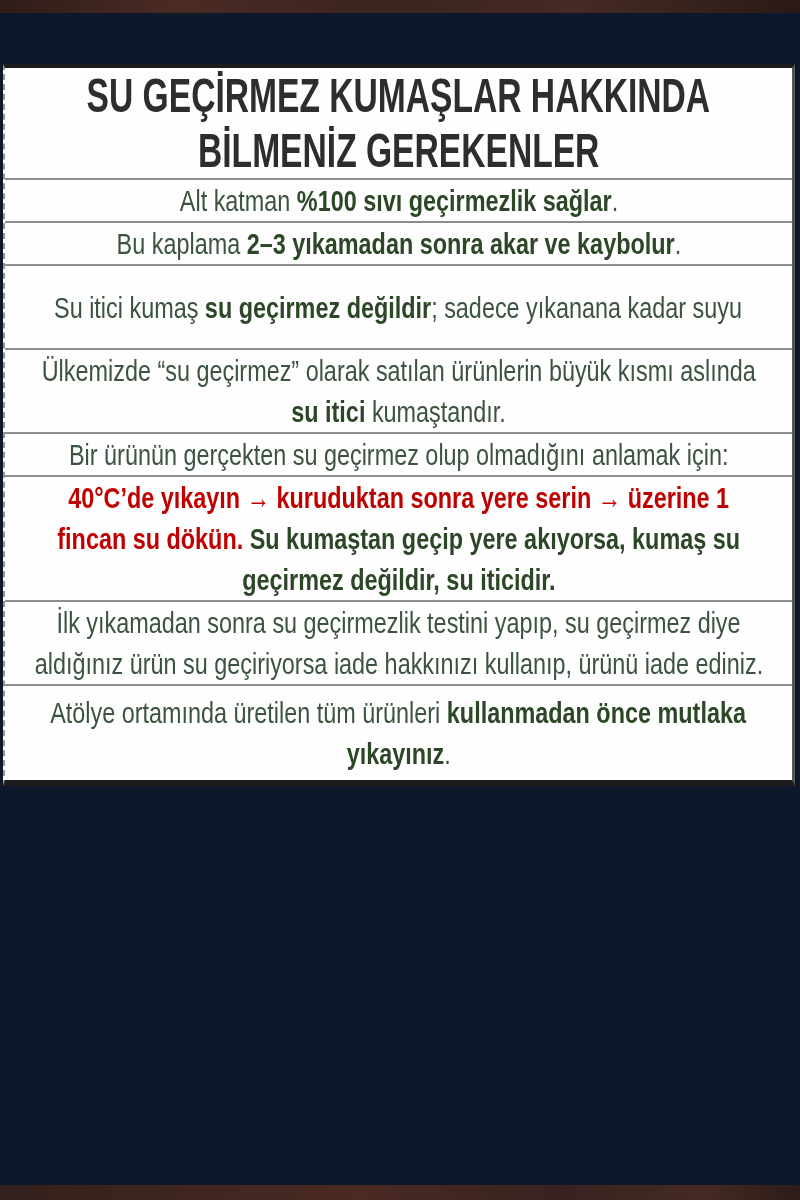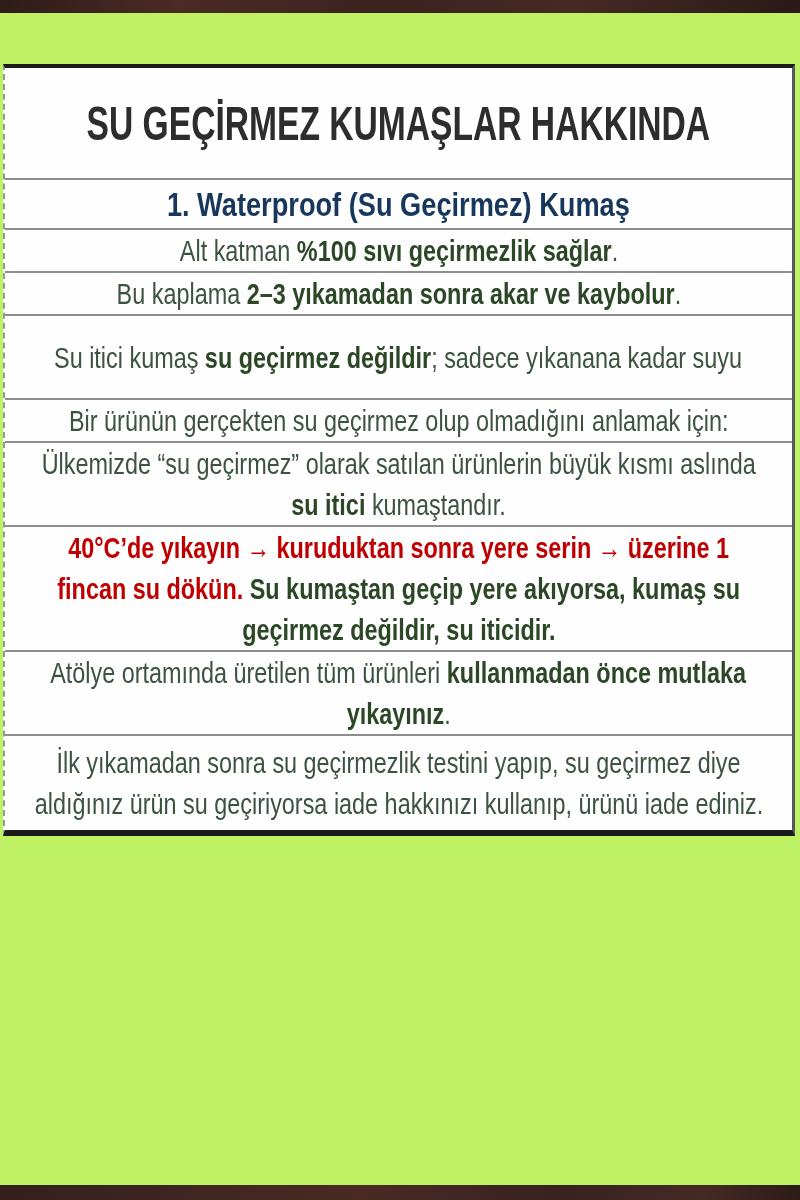--- a/index.html
+++ b/index.html
@@ -1,21 +1,21 @@
 <!DOCTYPE html>
 <html style="--sep: #8d8d8d; --border: #1b1b1b;"><head>
 <meta charset="utf-8">
 <style>
   html,body{margin:0;padding:0;}
   body{
     width:800px;height:1200px;background:#ffffff;overflow:hidden;
     font-family:"Liberation Sans","DejaVu Sans",sans-serif;
     -webkit-font-smoothing:antialiased;
   }
-  .canvas{position:relative;width:800px;height:1200px;background:#bef264;}
+  .canvas{position:relative;width:800px;height:1200px;background:#0f172a;}
 
   
   .band{position:absolute;left:0;right:0;}
   .band-top{top:0;height:13px;
     background:linear-gradient(90deg,#2e1c19,#4b2b24 22%,#3b231f 48%,#462a23 72%,#33201c 90%,#2a1917);}
   .band-bottom{bottom:0;height:15px;
     background:linear-gradient(90deg,#33201c,#3d241f 18%,#4a2a23 45%,#382220 70%,#452a23 88%,#2d1b18);}
 
   
   .sheet{
@@ -51,48 +51,46 @@
   .seg.bold{font-weight:700;}
 </style>
 </head>
 <body>
 
 <div class="canvas">
   <div class="band band-top"></div>
   <div class="sheet">
       <div class="row title l2">
         <div class="line"><span class="scale"><span class="seg" style="color: rgb(45, 45, 45);">SU GEÇİRMEZ KUMAŞLAR HAKKINDA</span></span></div>
-      </div>
-      <div class="row heading l1">
-        <div class="line"><span class="scale"><span class="seg" style="color: rgb(23, 55, 93);">1. Waterproof (Su Geçirmez) Kumaş</span></span></div>
+        <div class="line"><span class="scale"><span class="seg" style="color: rgb(45, 45, 45);">BİLMENİZ GEREKENLER</span></span></div>
       </div>
       <div class="row body l1">
         <div class="line"><span class="scale"><span class="seg" style="color: rgb(60, 83, 64);">Alt katman </span><span class="seg bold" style="color: rgb(43, 71, 38);">%100 sıvı geçirmezlik sağlar</span><span class="seg" style="color: rgb(60, 83, 64);">.</span></span></div>
       </div>
       <div class="row body l1">
         <div class="line"><span class="scale"><span class="seg" style="color: rgb(60, 83, 64);">Bu kaplama </span><span class="seg bold" style="color: rgb(43, 71, 38);">2–3 yıkamadan sonra akar ve kaybolur</span><span class="seg" style="color: rgb(60, 83, 64);">.</span></span></div>
       </div>
       <div class="row body l2">
         <div class="line"><span class="scale"><span class="seg" style="color: rgb(60, 83, 64);">Su itici kumaş </span><span class="seg bold" style="color: rgb(43, 71, 38);">su geçirmez değildir</span><span class="seg" style="color: rgb(60, 83, 64);">; sadece yıkanana kadar suyu</span></span></div>
       </div>
-      <div class="row body l1">
-        <div class="line"><span class="scale"><span class="seg" style="color: rgb(60, 83, 64);">Bir ürünün gerçekten su geçirmez olup olmadığını anlamak için:</span></span></div>
-      </div>
       <div class="row body l2">
         <div class="line"><span class="scale"><span class="seg" style="color: rgb(60, 83, 64);">Ülkemizde “su geçirmez” olarak satılan ürünlerin büyük kısmı aslında</span></span></div>
         <div class="line"><span class="scale"><span class="seg bold" style="color: rgb(43, 71, 38);">su itici</span><span class="seg" style="color: rgb(60, 83, 64);"> kumaştandır.</span></span></div>
+      </div>
+      <div class="row body l1">
+        <div class="line"><span class="scale"><span class="seg" style="color: rgb(60, 83, 64);">Bir ürünün gerçekten su geçirmez olup olmadığını anlamak için:</span></span></div>
       </div>
       <div class="row body l3">
         <div class="line"><span class="scale"><span class="seg bold" style="color: rgb(192, 0, 0);">40°C’de yıkayın </span><span class="seg" style="color: rgb(192, 0, 0);">→</span><span class="seg bold" style="color: rgb(192, 0, 0);"> kuruduktan sonra yere serin </span><span class="seg" style="color: rgb(192, 0, 0);">→</span><span class="seg bold" style="color: rgb(192, 0, 0);"> üzerine 1</span></span></div>
         <div class="line"><span class="scale"><span class="seg bold" style="color: rgb(192, 0, 0);">fincan su dökün.</span><span class="seg bold" style="color: rgb(43, 71, 38);"> Su kumaştan geçip yere akıyorsa, kumaş su</span></span></div>
         <div class="line"><span class="scale"><span class="seg bold" style="color: rgb(43, 71, 38);">geçirmez değildir, su iticidir.</span></span></div>
       </div>
       <div class="row body l2">
+        <div class="line"><span class="scale"><span class="seg" style="color: rgb(60, 83, 64);">İlk yıkamadan sonra su geçirmezlik testini yapıp, su geçirmez diye</span></span></div>
+        <div class="line"><span class="scale"><span class="seg" style="color: rgb(60, 83, 64);">aldığınız ürün su geçiriyorsa iade hakkınızı kullanıp, ürünü iade ediniz.</span></span></div>
+      </div>
+      <div class="row body l2">
         <div class="line"><span class="scale"><span class="seg" style="color: rgb(60, 83, 64);">Atölye ortamında üretilen tüm ürünleri </span><span class="seg bold" style="color: rgb(43, 71, 38);">kullanmadan önce mutlaka</span></span></div>
         <div class="line"><span class="scale"><span class="seg bold" style="color: rgb(43, 71, 38);">yıkayınız</span><span class="seg" style="color: rgb(60, 83, 64);">.</span></span></div>
-      </div>
-      <div class="row body l2">
-        <div class="line"><span class="scale"><span class="seg" style="color: rgb(60, 83, 64);">İlk yıkamadan sonra su geçirmezlik testini yapıp, su geçirmez diye</span></span></div>
-        <div class="line"><span class="scale"><span class="seg" style="color: rgb(60, 83, 64);">aldığınız ürün su geçiriyorsa iade hakkınızı kullanıp, ürünü iade ediniz.</span></span></div>
       </div>
     </div>
   <div class="band band-bottom"></div>
 </div>
 
 </body></html>

